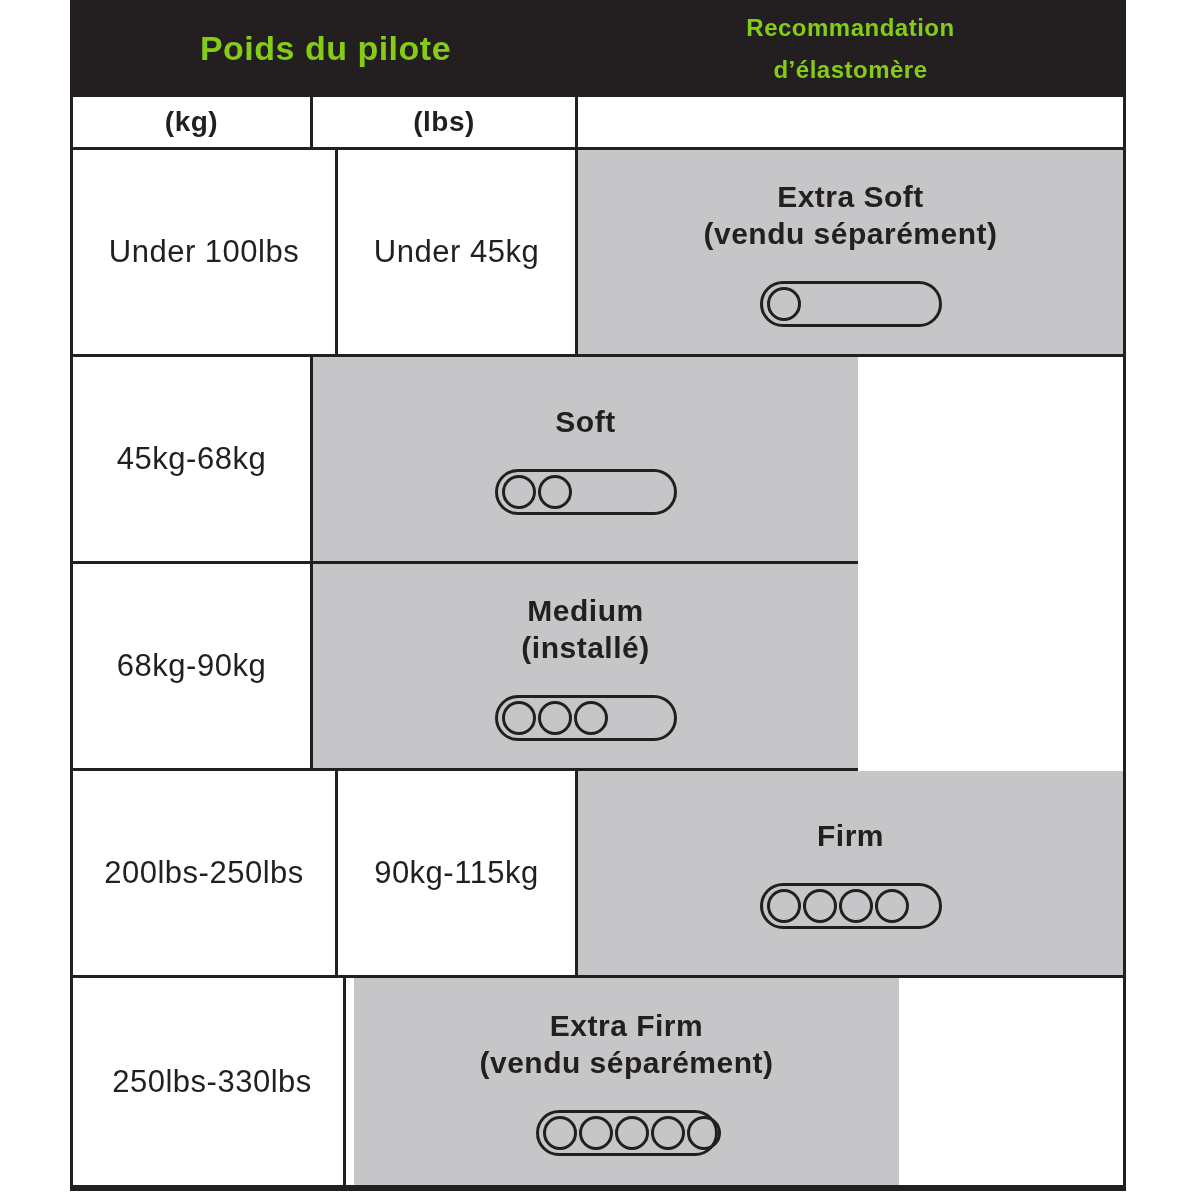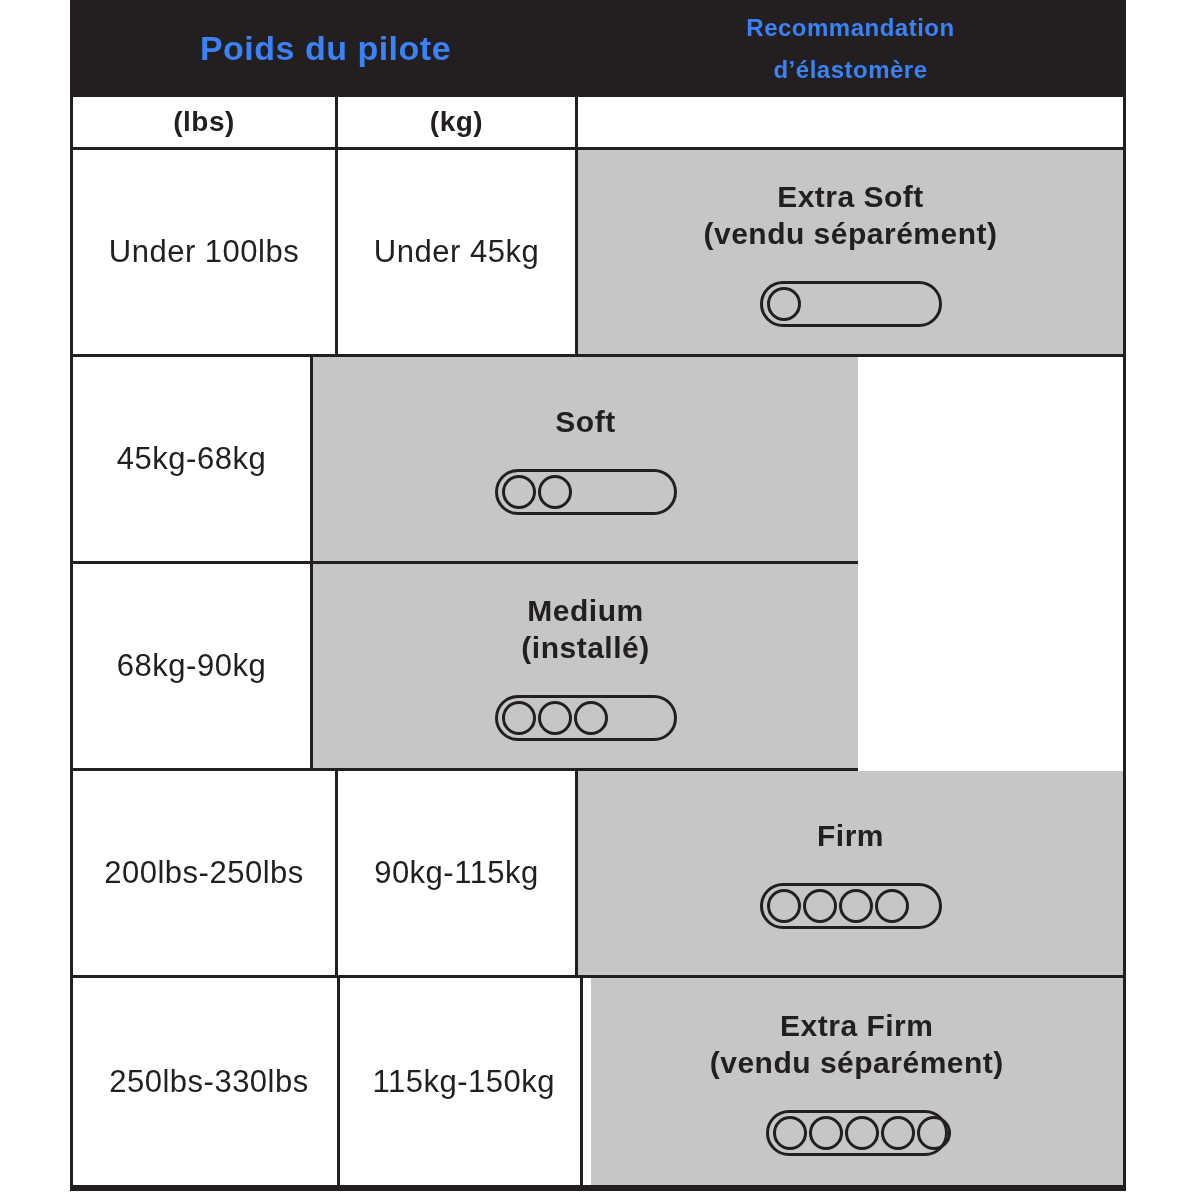--- a/index.html
+++ b/index.html
@@ -19,21 +19,21 @@
     box-sizing: border-box;
     background: #ffffff;
     border-left: 3px solid #231f20;
     border-right: 3px solid #231f20;
     border-bottom: 6px solid #231f20;
   }
   
   .hdr {
     height: 97px;
     background: #231f20;
-    color: #3b82f6;
+    color: #84cc16;
     display: flex;
     align-items: center;
   }
   .hdr-weight {
     width: 505px;
     text-align: center;
     font-weight: bold;
     font-size: 34px;
     letter-spacing: 0.5px;
   }
@@ -113,22 +113,22 @@
 
   <div class="hdr">
     <div class="hdr-weight">Poids du pilote</div>
     <div class="hdr-rec">
       <div>Recommandation</div>
       <div>d’élastomère</div>
     </div>
   </div>
 
   <div class="row subhdr">
+    <div class="cell c2">(kg)</div>
     <div class="cell c1">(lbs)</div>
-    <div class="cell c2">(kg)</div>
     <div class="cell c3"></div>
   </div>
 
   <div class="row data">
     <div class="cell c1">Under 100lbs</div>
     <div class="cell c2">Under 45kg</div>
     <div class="cell c3">
       <div class="rec-label">
         <div>Extra Soft</div>
         <div>(vendu séparément)</div>
@@ -180,21 +180,20 @@
           <div class="dot"></div>
           <div class="dot"></div>
           <div class="dot"></div>
           <div class="dot"></div>
         </div>
     </div>
   </div>
 
   <div class="row data last">
     <div class="cell c1">250lbs-330lbs</div>
-    <div class="cell c2">115kg-150kg</div>
     <div class="cell c3">
       <div class="rec-label">
         <div>Extra Firm</div>
         <div>(vendu séparément)</div>
       </div>
       <div class="pill">
           <div class="dot"></div>
           <div class="dot"></div>
           <div class="dot"></div>
           <div class="dot"></div>

